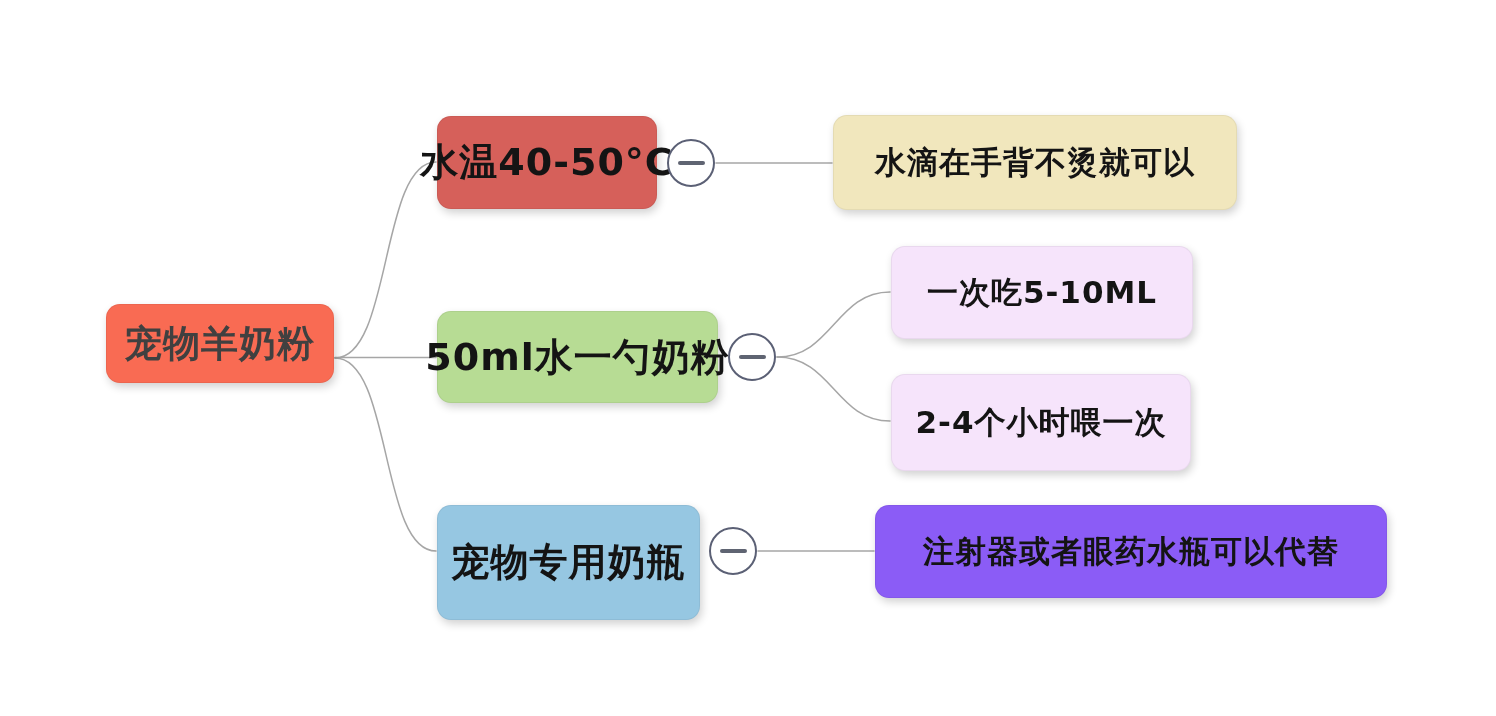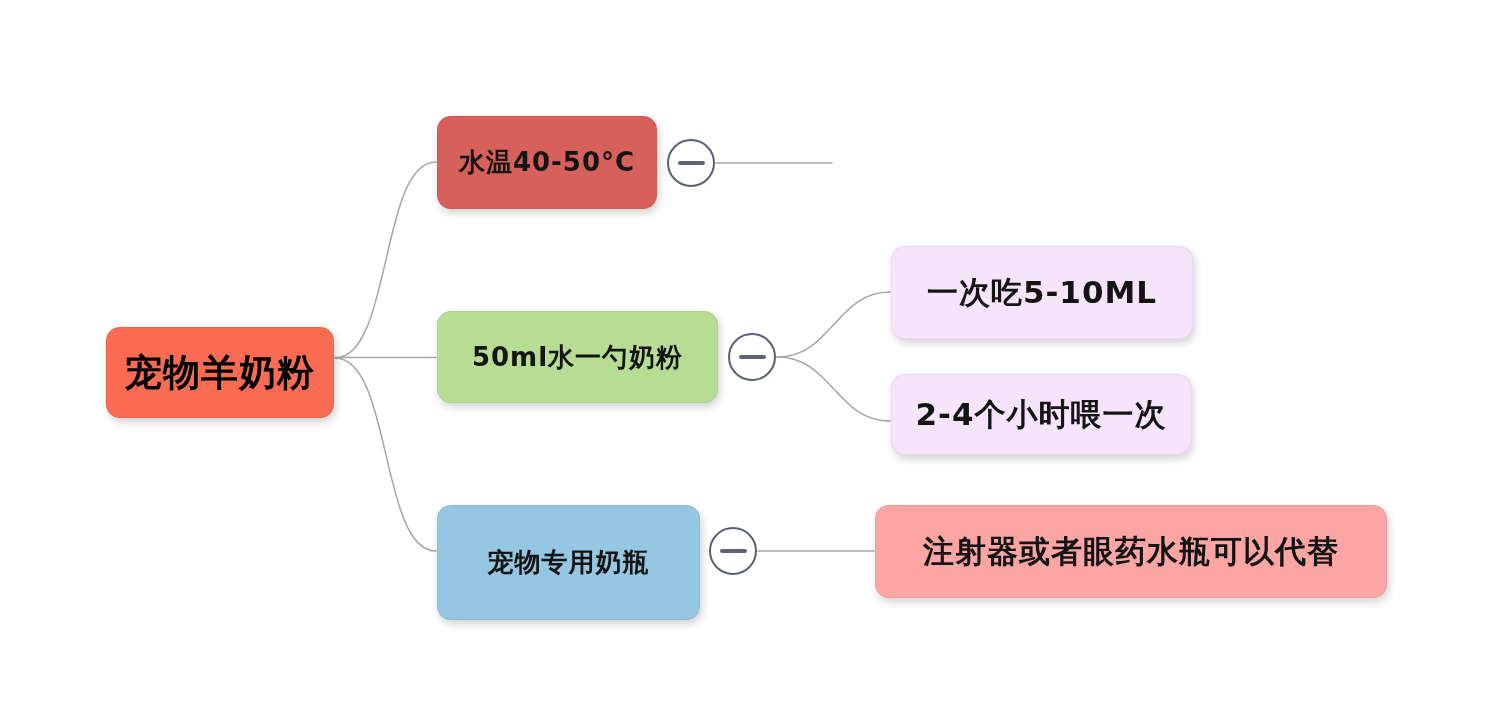--- a/index.html
+++ b/index.html
@@ -43,21 +43,21 @@
     box-shadow: 2px 4px 8px rgba(0,0,0,0.18);
     border: 1px solid rgba(0,0,0,0.05);
     cursor: default;
     letter-spacing: 1px;
   }
   .node-root {
     font-size: 37px;
     color: #ffffff;
   }
   .node-branch {
-    font-size: 26px;
+    font-size: 38px;
   }
   .node-leaf {
     font-size: 31px;
   }
   .collapse {
     position: absolute;
     width: 48px;
     height: 48px;
     border-radius: 50%;
     background: #ffffff;
@@ -85,34 +85,35 @@
   <svg class="wires" viewBox="0 0 1496 716">
     <path d="M335,358 C392,358 380,162 436,162"></path>
     <path d="M335,357.5 L436,357.5"></path>
     <path d="M335,358 C392,358 380,551 436,551"></path>
     <path d="M716,163 L832,163"></path>
     <path d="M777,357 C832,357 836,292 890,292"></path>
     <path d="M777,357 C832,357 836,421 890,421"></path>
     <path d="M758,551 L874,551"></path>
   </svg>
 
-  <div class="node node-root" style="left: 106px; top: 327px; width: 228px; height: 91px; background: rgb(249, 107, 83); color: #000000;">宠物羊奶粉</div>
+  <div class="node node-root" style="left: 106px; top: 304px; width: 228px; height: 79px; background: rgb(249, 107, 83); color: #404040;">宠物羊奶粉</div>
 
   <div class="node node-branch" style="left: 437px; top: 116px; width: 220px; height: 93px; background: rgb(214, 96, 90); color: rgb(20, 20, 20);">水温40-50°C</div>
 
   <div class="node node-branch" style="left: 437px; top: 311px; width: 281px; height: 92px; background: rgb(183, 220, 148); color: rgb(20, 20, 20);">50ml水一勺奶粉</div>
 
   <div class="node node-branch" style="left: 437px; top: 505px; width: 263px; height: 115px; background: rgb(150, 199, 226); color: rgb(20, 20, 20);">宠物专用奶瓶</div>
 
+  <div class="node node-leaf" style="left: 833px; top: 115px; width: 404px; height: 95px; background: rgb(241, 231, 189); color: rgb(20, 20, 20);">水滴在手背不烫就可以</div>
 
   <div class="node node-leaf" style="left: 891px; top: 246px; width: 302px; height: 93px; background: rgb(246, 228, 251); color: rgb(20, 20, 20);">一次吃5-10ML</div>
 
-  <div class="node node-leaf" style="left: 891px; top: 374px; width: 300px; height: 81px; background: rgb(246, 228, 251); color: rgb(20, 20, 20);">2-4个小时喂一次</div>
+  <div class="node node-leaf" style="left: 891px; top: 374px; width: 300px; height: 97px; background: rgb(246, 228, 251); color: rgb(20, 20, 20);">2-4个小时喂一次</div>
 
-  <div class="node node-leaf" style="left: 875px; top: 505px; width: 512px; height: 93px; background: #fca5a5; color: rgb(20, 20, 20);">注射器或者眼药水瓶可以代替</div>
+  <div class="node node-leaf" style="left: 875px; top: 505px; width: 512px; height: 93px; background: #8b5cf6; color: rgb(20, 20, 20);">注射器或者眼药水瓶可以代替</div>
 
   <button class="collapse" style="left:667px; top:139px;">
     <span class="minus"></span>
   </button>
 
   <button class="collapse" style="left:728px; top:333px;">
     <span class="minus"></span>
   </button>
 
   <button class="collapse" style="left:709px; top:527px;">

